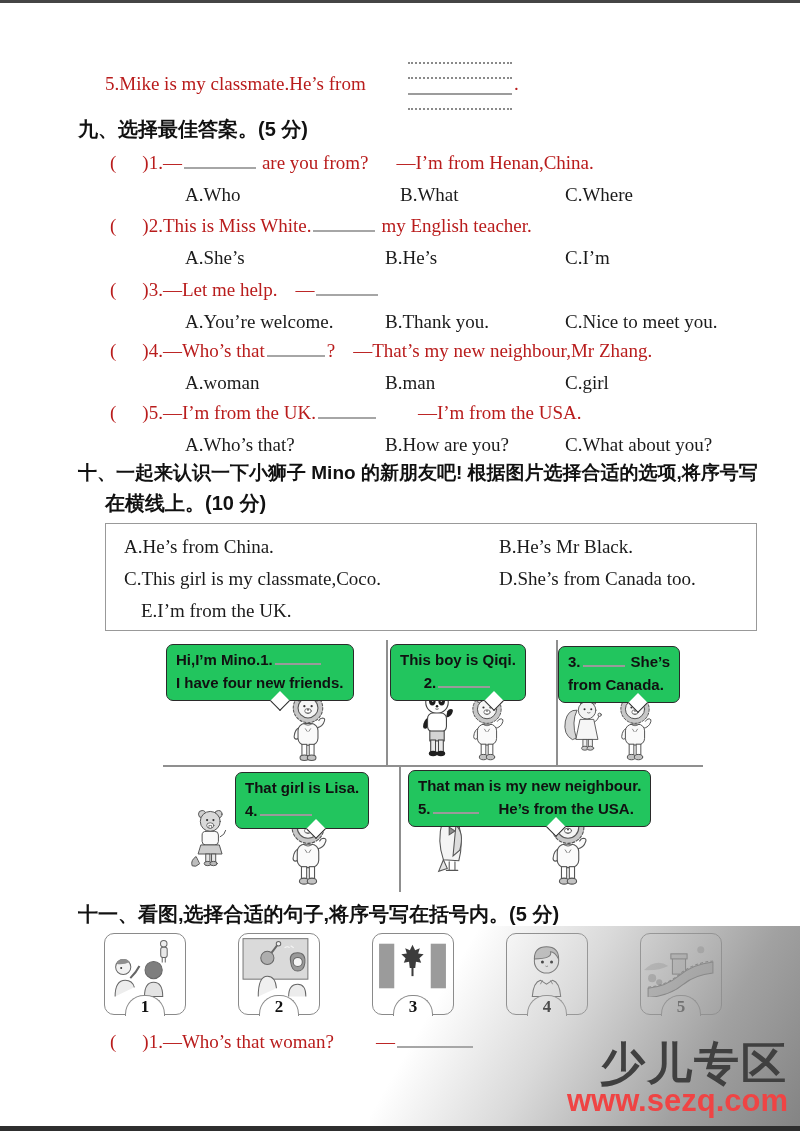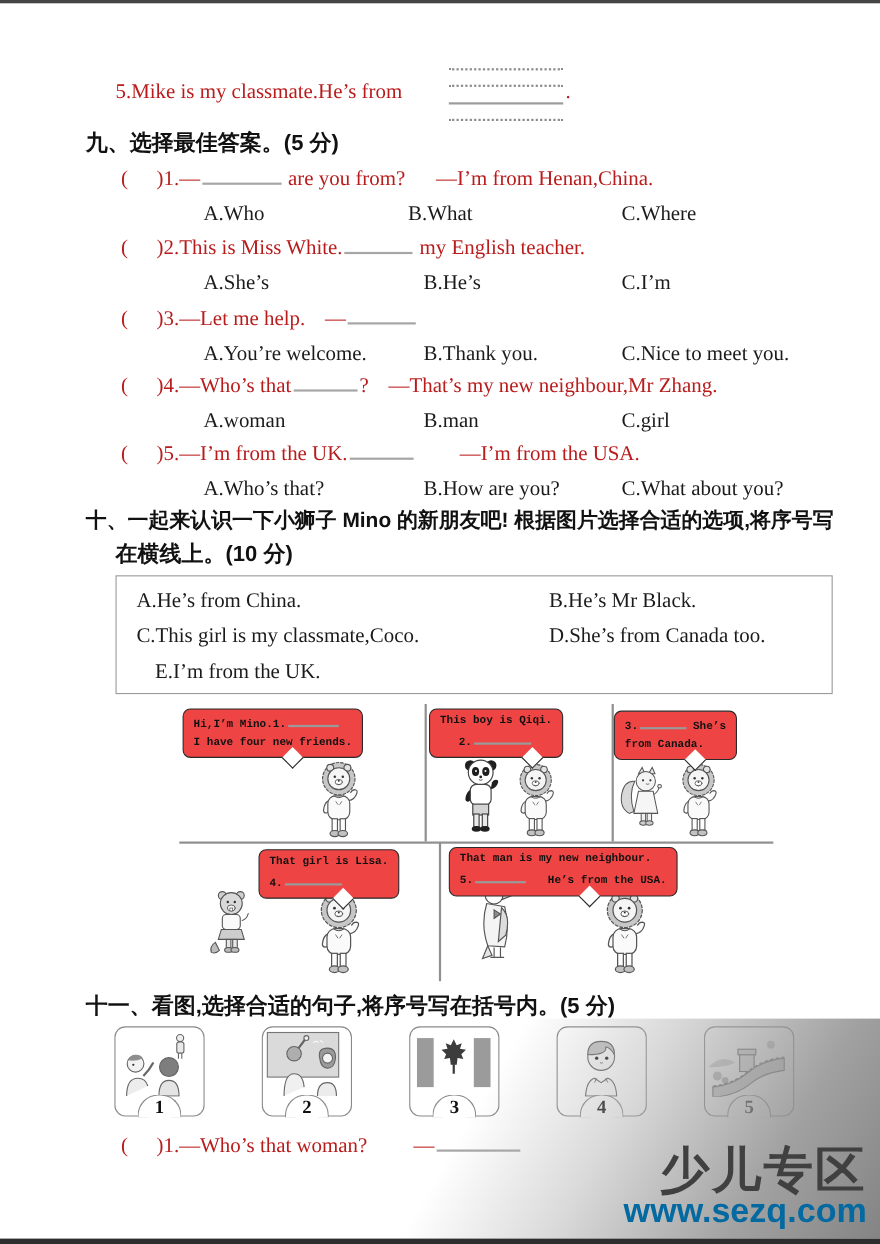--- a/index.html
+++ b/index.html
@@ -19,41 +19,41 @@
   .edge-top{position:absolute;left:0;top:0;width:800px;height:3px;background:#454545;}
   .edge-bottom{position:absolute;left:0;bottom:0;width:800px;height:5px;background:#2e2e2e;z-index:6;}
   .wguide{position:absolute;left:408px;top:62px;width:104px;height:47px;}
   .wguide div{position:absolute;left:0;width:100%;height:0;}
   .gl-d{border-top:2px dotted #8a8a8a;}
   .gl-s{border-top:2px solid #9c9c9c;}
   .choicebox{position:absolute;left:105px;top:523px;width:650px;height:106px;
              border:1.5px solid #999;background:#fff;}
   .boxitem{position:absolute;font-family:"Liberation Serif","DejaVu Serif",serif;font-size:19px;white-space:pre;}
   .gridline{position:absolute;background:#8f8f8f;z-index:1;}
-  .bubble{position:absolute;background:#ef4444;border:1.6px solid #2a2a2a;border-radius:7px;
-          padding:3px 9px 5px 9px;font-family:Liberation Mono, monospace;font-weight:700;
-          font-size:10px;line-height:1.55;color:#111;white-space:nowrap;z-index:3;}
+  .bubble{position:absolute;background:#22c55e;border:1.6px solid #2a2a2a;border-radius:7px;
+          padding:3px 9px 5px 9px;font-family:Liberation Sans, sans-serif;font-weight:700;
+          font-size:15px;line-height:1.55;color:#111;white-space:nowrap;z-index:3;}
   .bubble .blank{border-bottom:2px solid #9a9a9a;height:11px;}
   .tail{position:absolute;bottom:-8px;width:13px;height:13px;background:#fff;
         border-right:1.6px solid #2a2a2a;border-bottom:1.6px solid #2a2a2a;transform:rotate(45deg);}
   .char{position:absolute;z-index:2;}
   .card{position:absolute;top:933px;width:80px;height:80px;background:#fff;
         border:1.6px solid #8a8a8a;border-radius:10px;z-index:2;}
   .card svg{position:absolute;left:1px;top:1px;}
   .notch{position:absolute;left:50%;bottom:-2px;transform:translateX(-50%);width:38px;height:20px;
          background:#fff;border:1.6px solid #8a8a8a;border-bottom:none;border-radius:19px 19px 0 0;
          text-align:center;font-family:"Liberation Serif",serif;font-weight:700;font-size:17px;
          line-height:21px;color:#111;}
   .wm-shade{position:absolute;right:0;top:926px;width:430px;height:200px;z-index:4;
             background:linear-gradient(300deg,rgba(128,128,128,.97) 0%,rgba(145,145,145,.85) 25%,
                        rgba(172,172,172,.45) 55%,rgba(205,205,205,0) 80%);}
   .wm-cn{position:absolute;right:12px;top:1034px;font-family:"Liberation Sans","DejaVu Sans",sans-serif;
          font-weight:900;font-size:45px;letter-spacing:2px;color:#404040;z-index:5;}
   .wm-url{position:absolute;right:12px;top:1083px;font-family:"Liberation Sans","DejaVu Sans",sans-serif;
-          font-weight:700;font-size:31px;color:#0369a1;z-index:5;}
+          font-weight:700;font-size:31px;color:#ef4444;z-index:5;}
 </style>
 </head>
 <body>
 
 <svg width="0" height="0" style="position:absolute" aria-hidden="true">
   <defs>
     <symbol id="sym-lion" viewBox="0 0 60 90">
       <g stroke="#555" stroke-width="1.2" stroke-linecap="round" fill="none">
         <circle cx="30" cy="23" r="17" fill="#c7c7c7" stroke-dasharray="2.8 2"></circle>
         <circle cx="21" cy="11.5" r="3.6" fill="#e3e3e3"></circle>
@@ -158,21 +158,21 @@
   <div class="gl-s" style="top:31px;"></div>
   <div class="gl-d" style="top:46px;"></div>
 </div>
 <div class="eng" style="left:514px;top:73px;">.</div>
 
 <div class="cnh" style="left:78px;top:116px;">九、选择最佳答案。(5 分)</div>
 
 <div class="eng" style="left:110px;top:152px;"><span>(</span><span class="gap" style="width:26px;"></span><span>)</span><span>1.</span><span>—</span><span class="blank" style="width:72px;"></span><span class="ml4">are you from?</span><span class="gap" style="width:28px;"></span><span>—I’m from Henan,China.</span></div>
 <div class="optrow" style="top:184px;">
   <span class="opt" style="left:185px;">A.Who</span>
-  <span class="opt" style="left:371px;">B.What</span>
+  <span class="opt" style="left:400px;">B.What</span>
   <span class="opt" style="left:565px;">C.Where</span>
 </div>
 
 <div class="eng" style="left:110px;top:215px;"><span>(</span><span class="gap" style="width:26px;"></span><span>)</span><span>2.</span><span>This is Miss White.</span><span class="blank" style="width:62px;"></span><span class="ml4">my English teacher.</span></div>
 <div class="optrow" style="top:247px;">
   <span class="opt" style="left:185px;">A.She’s</span>
   <span class="opt" style="left:385px;">B.He’s</span>
   <span class="opt" style="left:565px;">C.I’m</span>
 </div>
 

